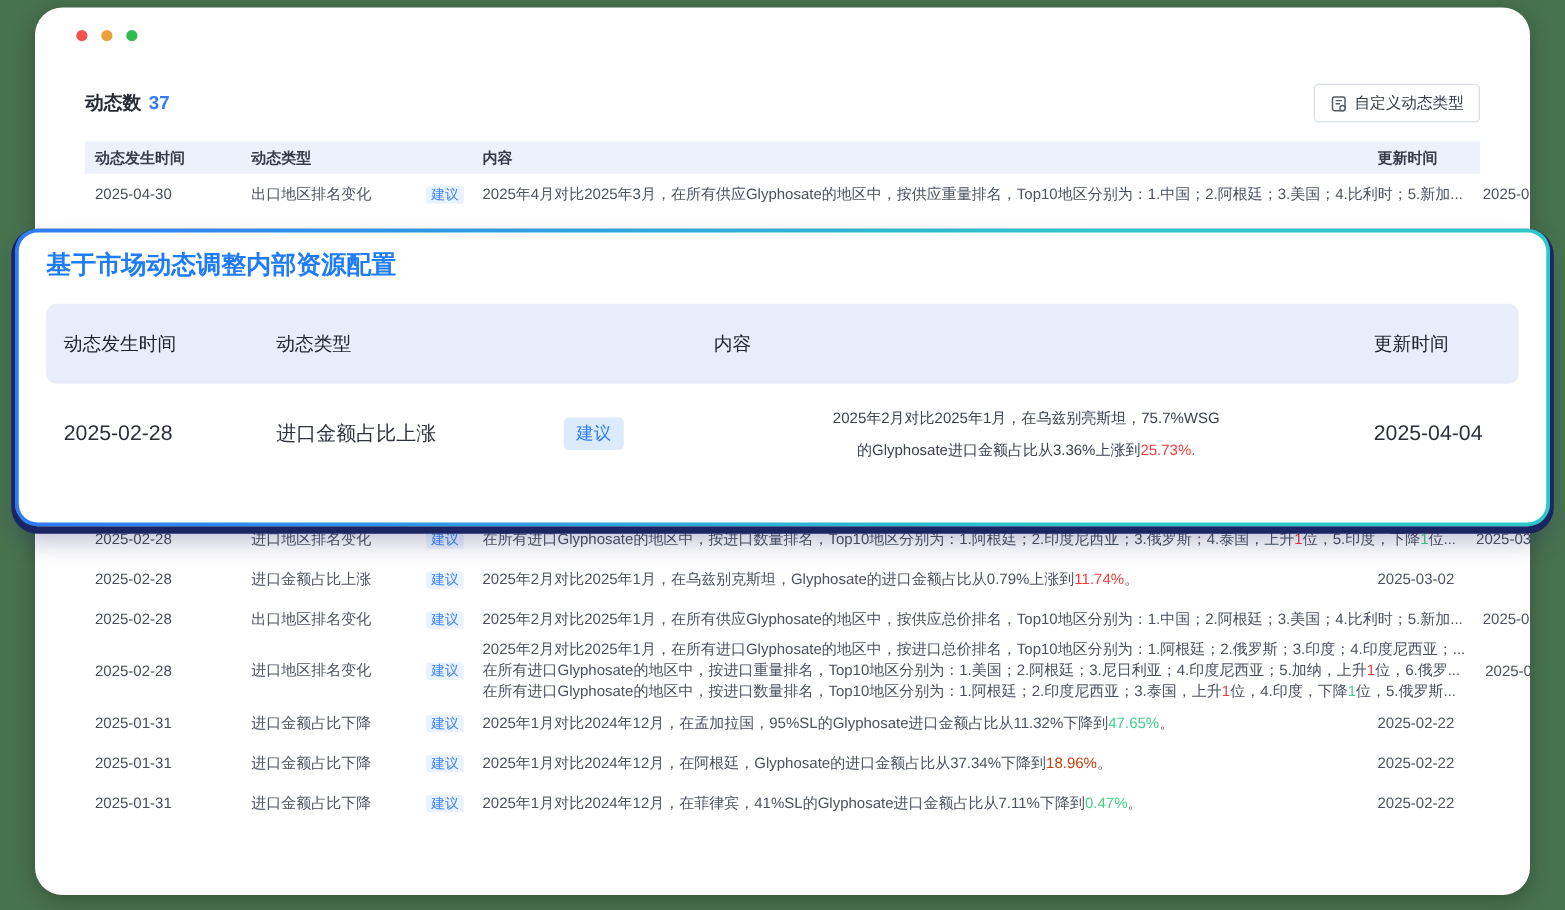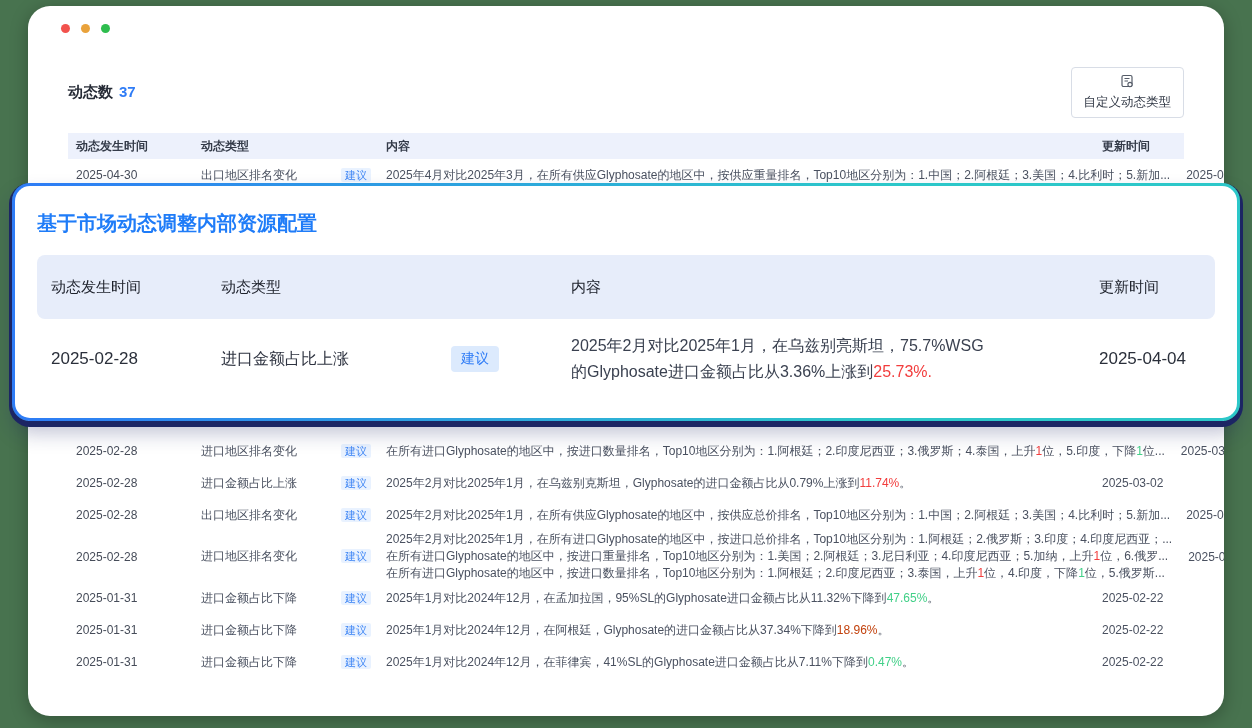--- a/index.html
+++ b/index.html
@@ -23,21 +23,21 @@
 
   .page-head {
     display:flex; justify-content:space-between; align-items:center;
     padding:34px 40px 15px 40px;
   }
   .count-wrap { font-size:15px; font-weight:bold; color:#262b36; }
   .count-num { color:#2f7cf6; margin-left:6px; }
   .custom-btn {
     display:flex; align-items:center; gap:6px;
     border:1px solid #d8dde6; border-radius:4px; background:#fff;
-    padding:6px 12px; font-size:12.5px; color:#333a47; cursor:pointer;flex-direction:column;
+    padding:6px 12px; font-size:12.5px; color:#333a47; cursor:pointer;
   }
   .custom-btn svg { display:block; }
 
   
   .table { margin:0 40px; font-size:12px; color:#4a5160; }
   .thead, .row {
     display:grid;
     grid-template-columns:125px 140px 45px 1fr 90px;
     align-items:center;
   }
@@ -57,41 +57,41 @@
 
   
   .overlay {
     position:absolute; left:12px; top:183px; width:1228px; height:238px;
     border-radius:18px; padding:3px;
     background:linear-gradient(90deg,#2e7bf6 0%,#2cc7c9 70%,#2cc7c9 100%);
     box-shadow:0 3px 0 3px #1c2564, 0 12px 20px rgba(28,37,100,.28);
   }
   .overlay-inner {
     background:#fff; border-radius:15px; width:100%; height:100%;
-    padding:24px 22px 0 22px;
+    padding:12px 22px 0 22px;
   }
   .ov-title { font-size:20px; font-weight:bold; color:#1f7cf8; margin-bottom:18px; }
   .ov-thead, .ov-row {
     display:grid;
     grid-template-columns:170px 230px 120px 1fr 130px;
     align-items:center;
   }
   .ov-thead {
     background:#e7edfa; height:64px; border-radius:8px;
     font-size:15px; color:#20242e;
   }
   .ov-thead > div, .ov-row > div { padding:0 14px; }
   .ov-row { margin-top:14px; }
   .ov-date, .ov-upd { font-size:17px; color:#2a2f3a; }
   .ov-type { font-size:16px; color:#2e3340; }
   .pill-lg {
     display:inline-block; color:#2f7cf6; background:#dceafd;
     font-size:14px; padding:4px 10px; border-radius:4px;
   }
-  .ov-content { font-size:16px; color:#3a4150; line-height:26px; }
+  .ov-content { font-size:12px; color:#3a4150; line-height:26px;text-align:center; }
 </style>
 </head>
 <body>
 
 <div class="card">
   <div class="titlebar">
     <span class="dot r"></span>
     <span class="dot y"></span>
     <span class="dot g"></span>
   </div>

